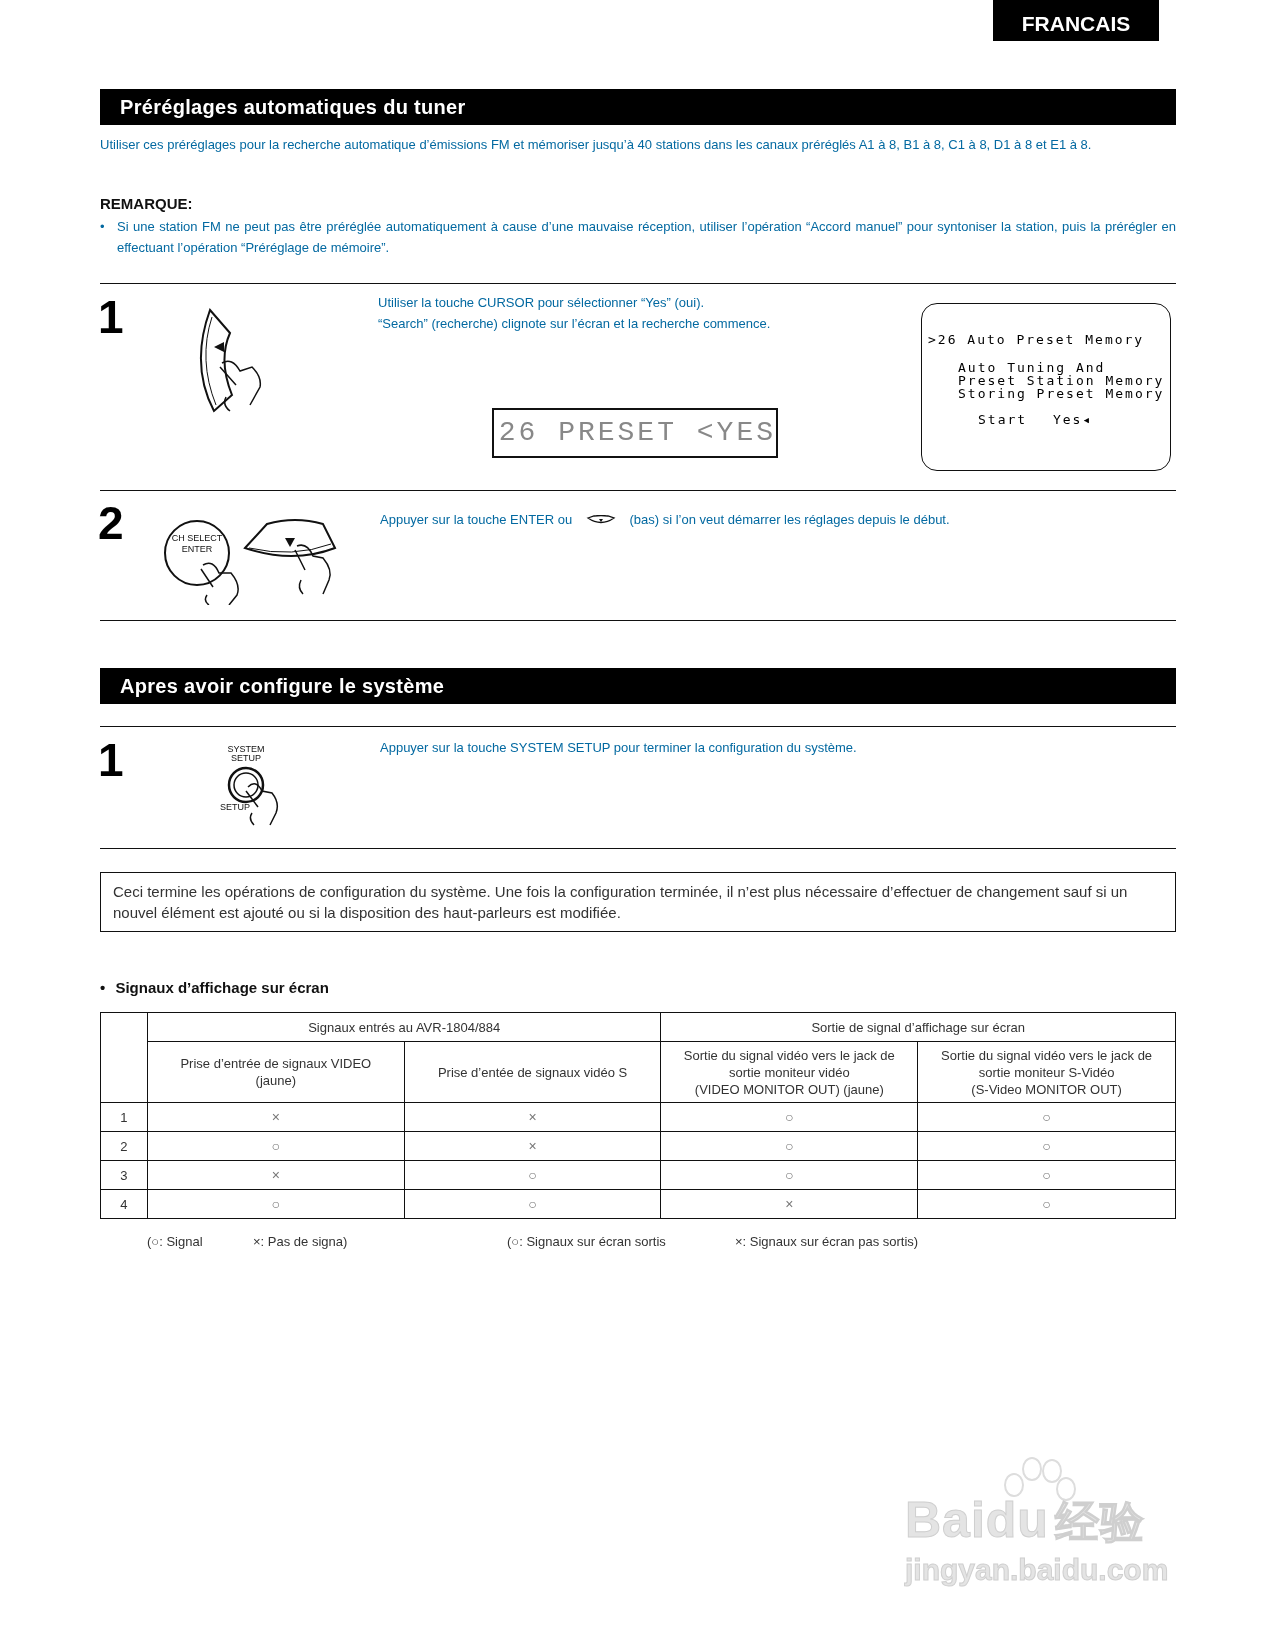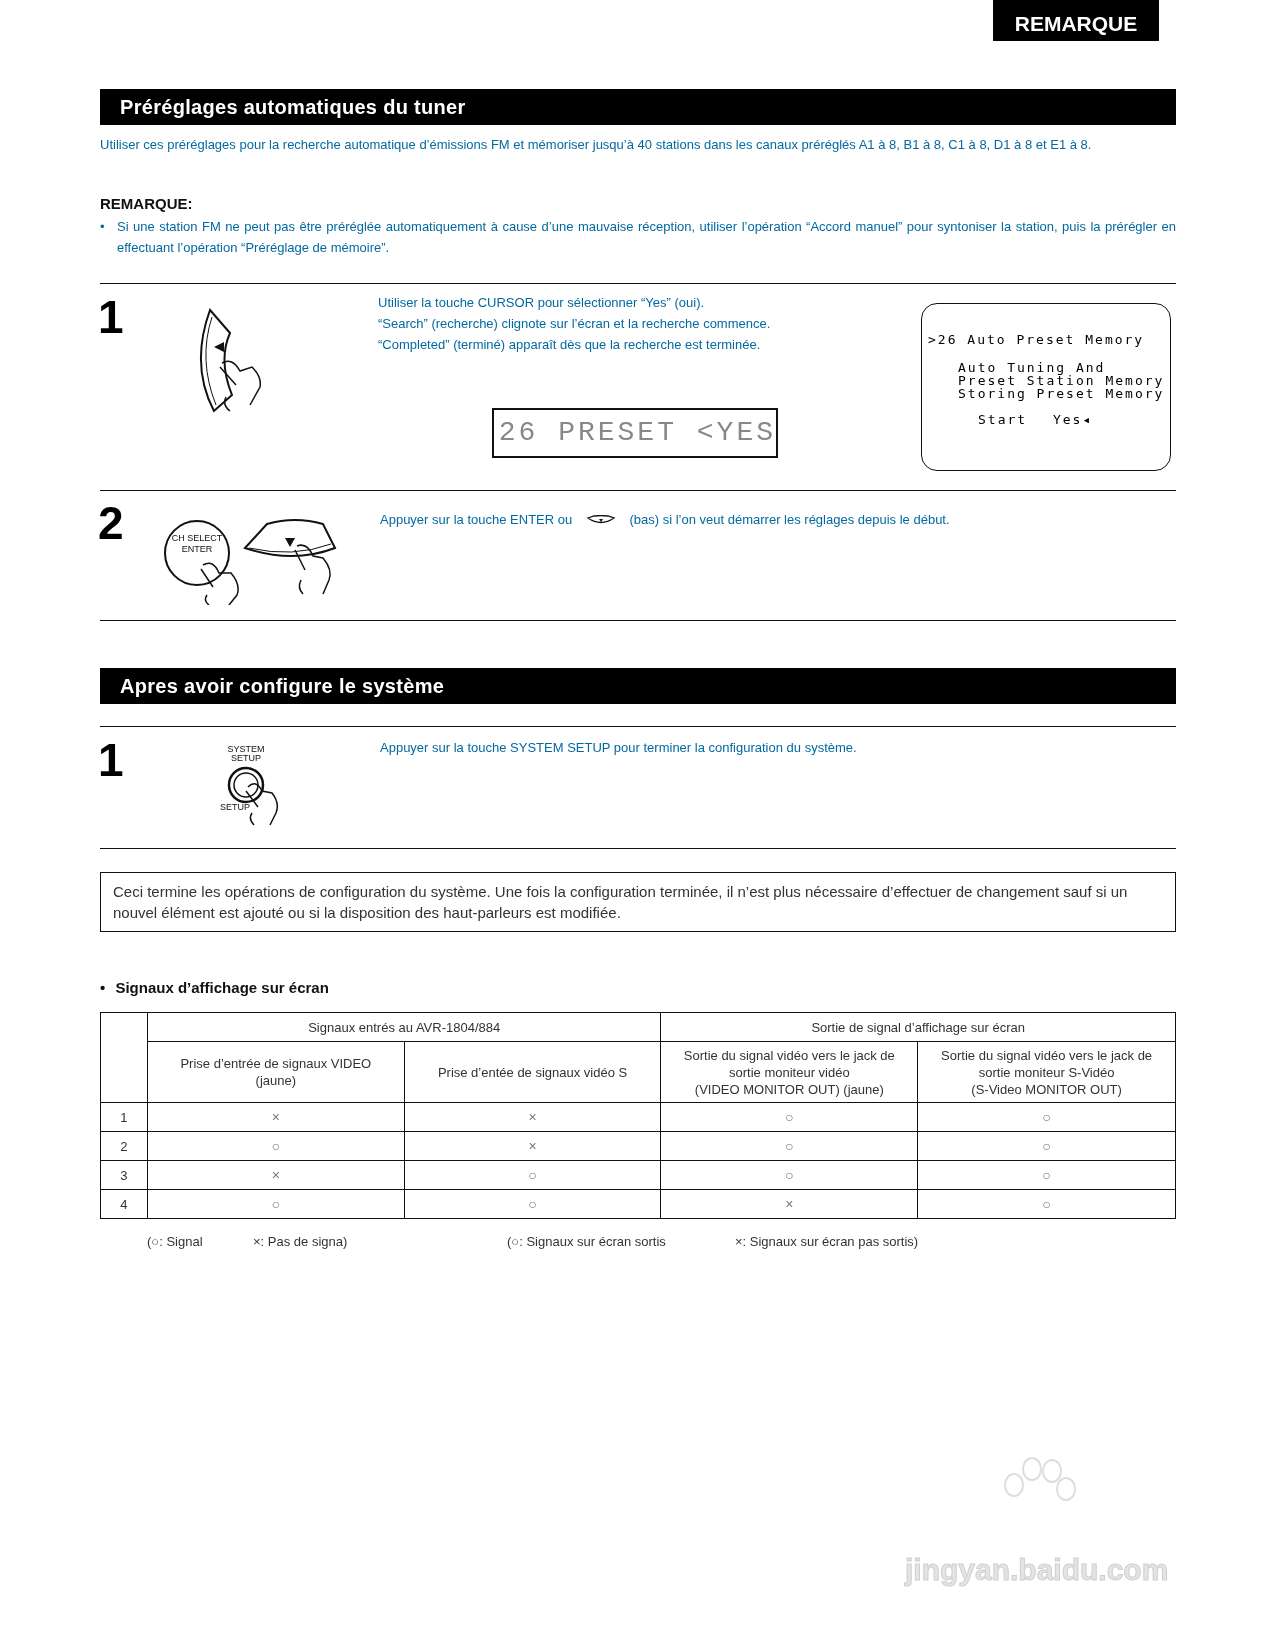--- a/index.html
+++ b/index.html
@@ -22,21 +22,21 @@
   table.sig { position:absolute; left:100px; top:1012px; width:1076px; border-collapse:collapse;
               font-size:13px; color:#333; }
   table.sig td { border:1.3px solid #111; text-align:center; vertical-align:middle; padding:2px 4px; line-height:17px; }
   .mark { color:#777; font-size:14px; }
   .legend { font-size:13px; color:#333; }
   .wm { color:#e4e4e4; font-weight:bold; -webkit-text-stroke:1px #cfcfcf; }
 </style>
 </head>
 <body>
 
-<div class="abs lang-tab">REMARQUE</div>
+<div class="abs lang-tab">FRANCAIS</div>
 
 <div class="abs section-bar" style="top:89px;">Préréglages automatiques du tuner</div>
 
 <div class="abs para" style="left:100px; top:134px; width:1076px; text-align:justify;">Utiliser ces préréglages pour la recherche automatique d’émissions FM et mémoriser jusqu’à 40 stations dans les canaux préréglés A1 à 8, B1 à 8, C1 à 8, D1 à 8 et E1 à 8.</div>
 
 <div class="abs" style="left:100px; top:195px; font-weight:bold; font-size:15px; color:#111;">REMARQUE:</div>
 <div class="abs para" style="left:100px; top:216px; width:1076px;">
   <span style="position:absolute; left:0; top:0;">•</span>
   <div style="margin-left:17px; text-align:justify;">Si une station FM ne peut pas être préréglée automatiquement à cause d’une mauvaise réception, utiliser l’opération “Accord manuel” pour syntoniser la station, puis la prérégler en effectuant l’opération “Préréglage de mémoire”.</div>
 </div>
@@ -48,21 +48,20 @@
   <svg width="90" height="110" viewBox="0 0 90 110">
     <path d="M20 5 L40 28 Q28 55 42 90 L24 106 Q0 60 20 5 Z" fill="#fff" stroke="#111" stroke-width="2"></path>
     <path d="M22 12 Q8 55 26 100" fill="none" stroke="#111" stroke-width="1"></path>
     <polygon points="24,42 34,37 34,47" fill="#111"></polygon>
     <path d="M32 58 Q42 52 50 66 L62 62 Q72 72 70 82 L60 100 M30 62 L46 80 M36 92 Q32 100 40 106" fill="none" stroke="#111" stroke-width="1.5"></path>
   </svg>
 </div>
 <div class="abs para" style="left:378px; top:292px; width:520px;">
   <div>Utiliser la touche CURSOR pour sélectionner “Yes” (oui).</div>
   <div>“Search” (recherche) clignote sur l’écran et la recherche commence.</div>
-  <div>“Completed” (terminé) apparaît dès que la recherche est terminée.</div>
 </div>
 <div class="abs lcd" style="left:492px; top:408px; width:286px; height:50px; line-height:46px;">26 PRESET &lt;YES</div>
 
 <div class="abs osd" style="left:921px; top:303px; width:250px; height:168px;">
   <div style="position:absolute; left:6px; top:28px;">&gt;26 Auto Preset Memory</div>
   <div style="position:absolute; left:36px; top:57px; line-height:13px;">
     <div>Auto Tuning And</div>
     <div>Preset Station Memory</div>
     <div>Storing Preset Memory</div>
   </div>
@@ -201,14 +200,17 @@
 <div class="abs legend" style="left:507px; top:1234px;text-align:right;">(○: Signaux sur écran sortis</div>
 <div class="abs legend" style="left:735px; top:1234px;">×: Signaux sur écran pas sortis)</div>
 
 <div class="abs" style="left:905px; top:1455px; width:320px; height:140px;">
   <svg width="80" height="60" viewBox="0 0 80 60" style="position:absolute; left:95px; top:0;">
     <ellipse cx="14" cy="30" rx="9" ry="11" fill="#fff" stroke="#ddd" stroke-width="2"></ellipse>
     <ellipse cx="32" cy="14" rx="9" ry="11" fill="#fff" stroke="#ddd" stroke-width="2"></ellipse>
     <ellipse cx="52" cy="16" rx="9" ry="11" fill="#fff" stroke="#ddd" stroke-width="2"></ellipse>
     <ellipse cx="66" cy="34" rx="9" ry="11" fill="#fff" stroke="#ddd" stroke-width="2"></ellipse>
   </svg>
+  <div class="abs wm" style="left:0; top:36px; font-size:50px; letter-spacing:1px;">
+    <span>Baidu</span><span style="margin-left:6px; font-size:44px;">经验</span>
+  </div>
   <div class="abs wm" style="left:0; top:98px; font-size:30px;">jingyan.baidu.com</div>
 </div>
 
 </body></html>

